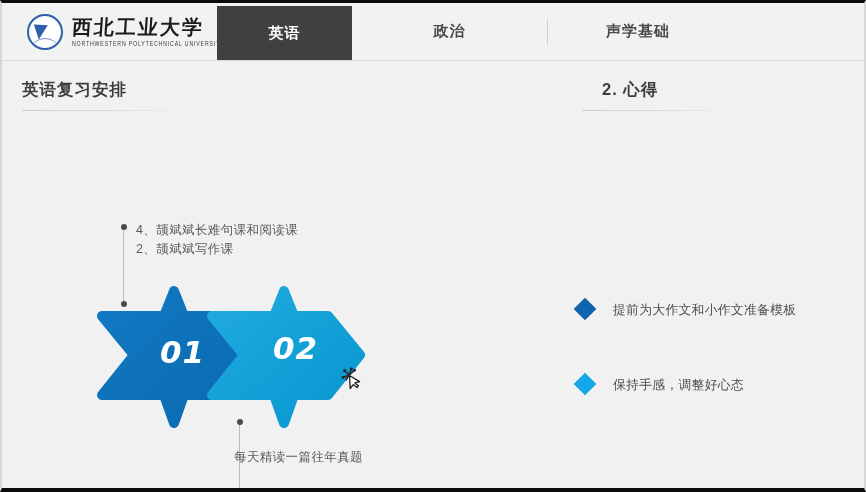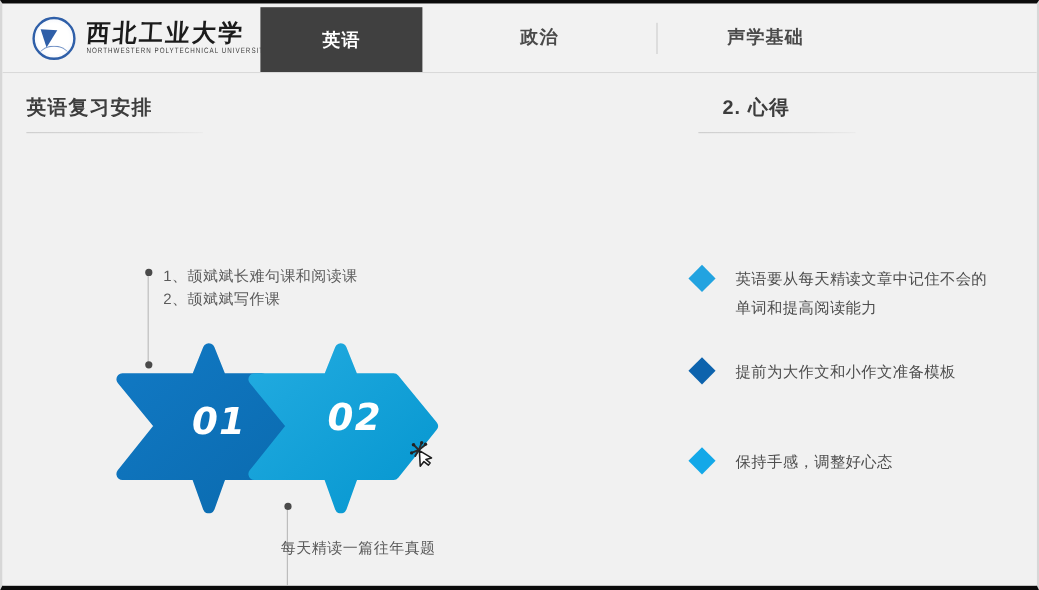--- a/index.html
+++ b/index.html
@@ -283,21 +283,21 @@
 
     <div class="sec-title" id="right-title">2. 心得</div>
     <div class="sec-rule" id="right-rule"></div>
 
     <div class="connector" id="conn-top">
       <span class="dot top"></span>
       <span class="dot bottom"></span>
     </div>
 
     <div class="note" id="note-top">
-      <div>1、颉斌斌长难句课和阅读课</div>
+      <div>4、颉斌斌长难句课和阅读课</div>
       <div>2、颉斌斌写作课</div>
     </div>
 
     <div class="connector" id="conn-bot">
       <span class="dot top"></span>
 
     </div>
 
     <div class="note" id="note-bot">每天精读一篇往年真题</div>
 
@@ -315,27 +315,20 @@
         </defs>
 
         <path fill="url(#g01)" stroke="url(#g01)" stroke-width="10" stroke-linejoin="round" d="M 10 33 L 42 72 L 10 112 L 72 112 L 82 140 L 92 112 L 126 112 L 158 72 L 126 33 L 92 33 L 82 8 L 72 33 Z"></path>
 
         <path fill="url(#g02)" stroke="url(#g02)" stroke-width="10" stroke-linejoin="round" d="M 120 33 L 152 72 L 120 112 L 182 112 L 192 140 L 202 112 L 236 112 L 268 72 L 236 33 L 202 33 L 192 8 L 182 33 Z"></path>
       </svg>
       <span class="arrow-num" id="num-01">01</span>
       <span class="arrow-num" id="num-02">02</span>
     </div>
 
-    <div class="bullet-row" id="bullet-0">
-      <span class="diamond" style="background:#22a3e0"></span>
-      <span class="bullet-text">
-        <span>英语要从每天精读文章中记住不会的</span><br>
-        <span>单词和提高阅读能力</span>
-      </span>
-    </div>
 
     <div class="bullet-row" id="bullet-1">
       <span class="diamond" style="background:#0d63ad"></span>
       <span class="bullet-text">提前为大作文和小作文准备模板</span>
     </div>
 
     <div class="bullet-row" id="bullet-2">
       <span class="diamond" style="background:#13a8e8"></span>
       <span class="bullet-text">保持手感，调整好心态</span>
     </div>

